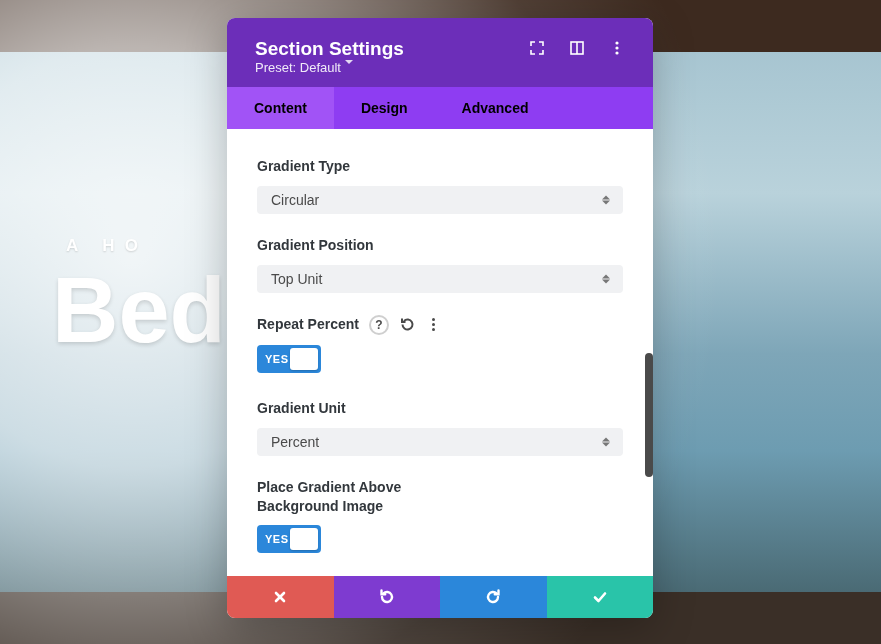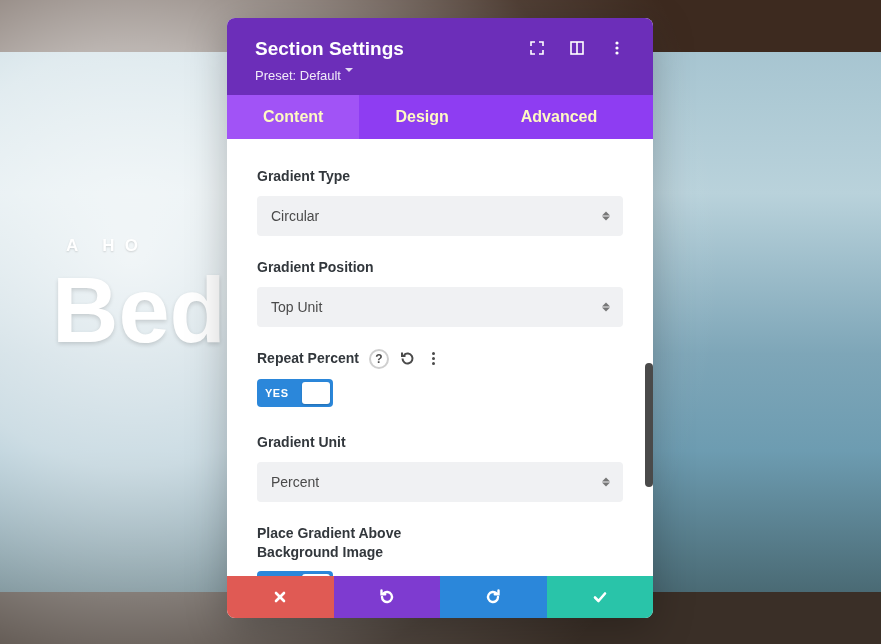--- a/index.html
+++ b/index.html
@@ -25,51 +25,51 @@
     background: #fff; border-radius: 8px; box-shadow: 0 10px 40px rgba(0,0,0,0.25);
     display: flex; flex-direction: column; overflow: hidden;
   }
   .modal-header {
     background: #6c2eb9; color: #fff; padding: 20px 22px 12px 28px;
   }
   .modal-header-top { display: flex; align-items: flex-start; justify-content: space-between; }
   .modal-title { font-size: 19px; font-weight: 700; }
   .modal-header-icons { display: flex; gap: 24px; align-items: center; margin-top: 2px; margin-right: 6px; }
   .hicon { width: 16px; height: 16px; cursor: pointer; display: flex; align-items: center; justify-content: center; }
-  .preset-row { margin-top: 8px; font-size: 13px; opacity: 0.9; display: flex; gap: 4px; cursor: pointer; }
+  .preset-row { font-size: 13px; opacity: 0.9; display: flex; gap: 4px; cursor: pointer; }
   .tabs { display: flex; background: #8e3df2; }
-  .tab { flex: 0 0 auto; padding: 13px 36px; font-size: 16px; font-weight: 600; color: #fef9c3; cursor: pointer; }
+  .tab { flex: 0 0 auto; padding: 13px 27px; font-size: 14px; font-weight: 600; color: #000000; cursor: pointer; }
   .tab.active { background: #a153f6; }
   .tab-spacer { flex: 1; }
   .body { position: relative; flex: 1; overflow: hidden; }
   .body-inner { padding: 28px 30px 22px 30px; height: 100%; overflow: hidden; }
   .field { margin-bottom: 22px; }
   .field-label-row { display: flex; align-items: center; gap: 10px; margin-bottom: 10px; }
   .field-label { font-size: 14px; font-weight: 600; color: #32373c; max-width: 200px; line-height: 1.35; }
   .help-circ {
     width: 20px; height: 20px; border-radius: 50%; border: 2px solid #cfcfcf;
     display: flex; align-items: center; justify-content: center; font-size: 12px; font-weight: 700; color: #4a4a4a; cursor: pointer;
   }
   .dots-vert {
     width: 16px; height: 20px; display: flex; flex-direction: column; justify-content: center; align-items: center; gap: 2px; cursor: pointer;
   }
   .dots-vert span { width: 3px; height: 3px; background: #4a4a4a; border-radius: 50%; }
   .select {
-    position: relative; width: 100%; height: 40px; background: #f0f1f3; border-radius: 4px;
+    position: relative; width: 100%; height: 28px; background: #f0f1f3; border-radius: 4px;
     display: flex; align-items: center; padding: 0 14px; color: #4a4a4a; font-size: 14px; cursor: pointer;
   }
   .select-caret {
     position: absolute; right: 12px; top: 50%; transform: translateY(-50%);
     width: 10px; display: flex; flex-direction: column; align-items: center; gap: 1px;
   }
   .caret-up { width: 0; height: 0; border-left: 4px solid transparent; border-right: 4px solid transparent; border-bottom: 4px solid #777; }
   .caret-down { width: 0; height: 0; border-left: 4px solid transparent; border-right: 4px solid transparent; border-top: 4px solid #777; }
   .toggle {
     display: inline-flex; align-items: center; background: #2b87da; border-radius: 4px;
-    height: 28px; padding: 0; cursor: pointer; width: 76px; position: relative;
+    height: 28px; padding: 0; cursor: pointer; width: 64px; position: relative;
   }
   .toggle-label { color: #fff; font-size: 11px; font-weight: 700; letter-spacing: 0.5px; position: absolute; left: 8px; }
   .toggle-knob { position: absolute; right: 3px; width: 28px; height: 22px; background: #fff; border-radius: 3px; box-shadow: 0 1px 2px rgba(0,0,0,0.2); }
   .scrollbar {
     position: absolute; right: 0; top: 224px; width: 8px; height: 124px;
     background: #4a4a4a; border-radius: 4px;
   }
   .footer { display: flex; height: 42px; }
   .fbtn { flex: 1; display: flex; align-items: center; justify-content: center; cursor: pointer; color: #fff; }
   .fbtn.cancel { background: #e05a54; }

